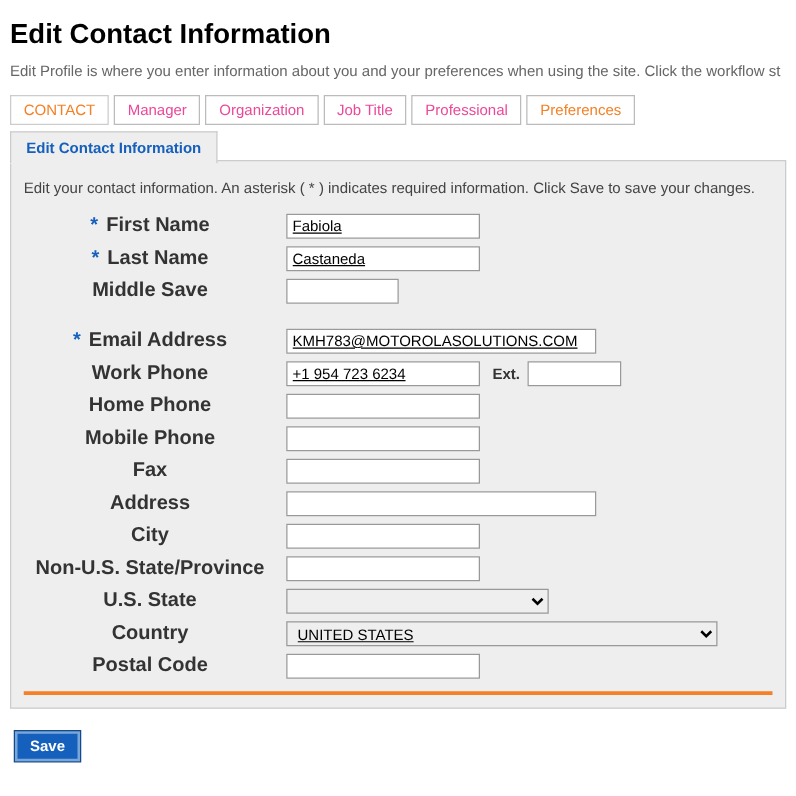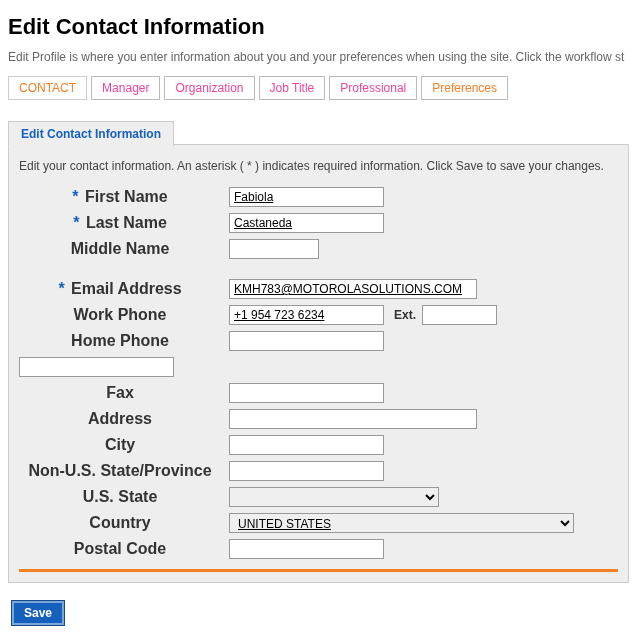--- a/index.html
+++ b/index.html
@@ -20,21 +20,21 @@
     margin: 6px 0 10px 0;
   }
   .intro {
     color: #666;
     margin-bottom: 12px;
     white-space: nowrap;
   }
   .tabs-outer {
     display: flex;
     gap: 4px;
-    margin-bottom: 44px;
+    margin-bottom: 28px;
   }
   .tab {
     border: 1px solid #bbb;
     background: #fff;
     padding: 4px 10px;
     font-size: 12px;
     color: #ec4899;
     cursor: pointer;
   }
   .tab.active {
@@ -149,21 +149,21 @@
       <div class="form-label"><span class="req">*</span> <span>First Name</span></div>
       <input type="text" class="w-med" value="Fabiola" style="">
     </div>
 
     <div class="form-row">
       <div class="form-label"><span class="req">*</span> <span>Last Name</span></div>
       <input type="text" class="w-med" value="Castaneda" style="">
     </div>
 
     <div class="form-row">
-      <div class="form-label">Middle Name</div>
+      <div class="form-label">Middle Save</div>
       <input type="text" class="w-sm" value="" style="">
     </div>
 
     <div class="form-row" style="margin-top:20px;">
       <div class="form-label"><span class="req">*</span> <span>Email Address</span></div>
       <input type="text" class="w-lg" value="KMH783@MOTOROLASOLUTIONS.COM" style="">
     </div>
 
     <div class="form-row">
       <div class="form-label">Work Phone</div>
@@ -171,20 +171,21 @@
       <span class="ext-label">Ext.</span>
       <input type="text" class="ext-input" value="" style="">
     </div>
 
     <div class="form-row">
       <div class="form-label">Home Phone</div>
       <input type="text" class="w-med" value="" style="">
     </div>
 
     <div class="form-row">
+      <div class="form-label">Mobile Phone</div>
       <input type="text" class="w-med" value="" style="">
     </div>
 
     <div class="form-row">
       <div class="form-label">Fax</div>
       <input type="text" class="w-med" value="" style="">
     </div>
 
     <div class="form-row">
       <div class="form-label">Address</div>

